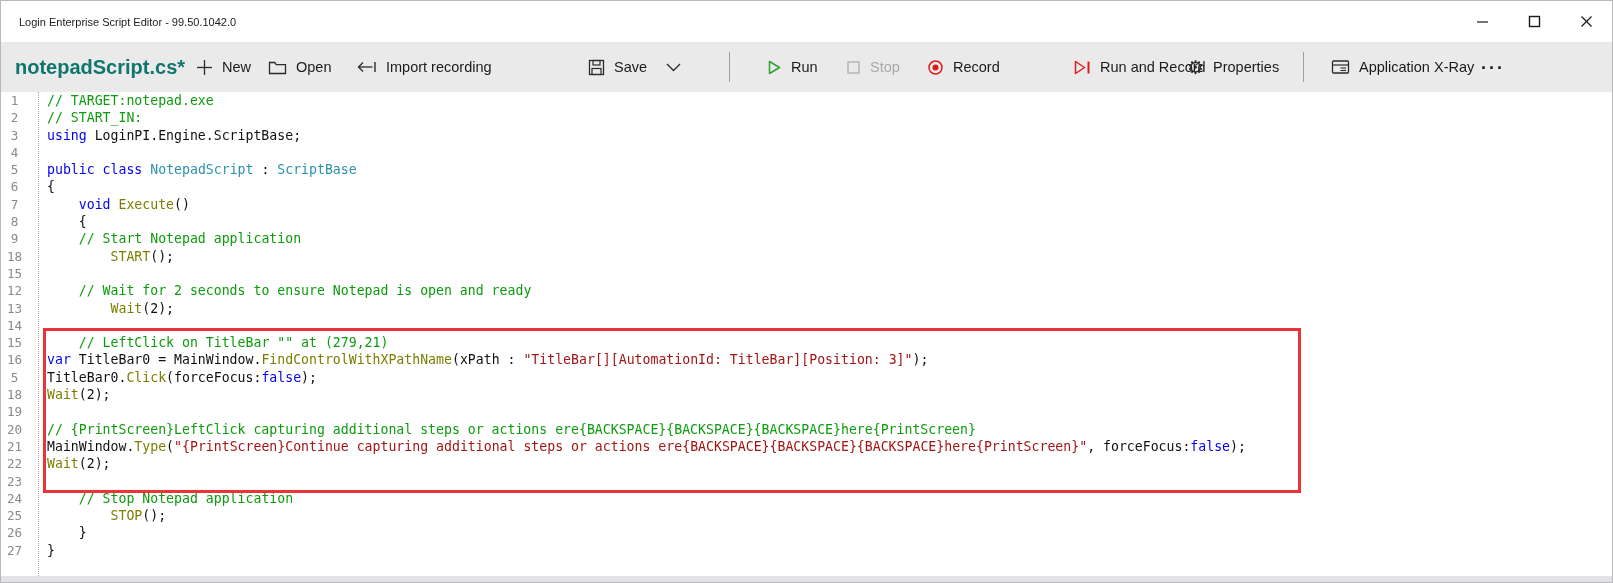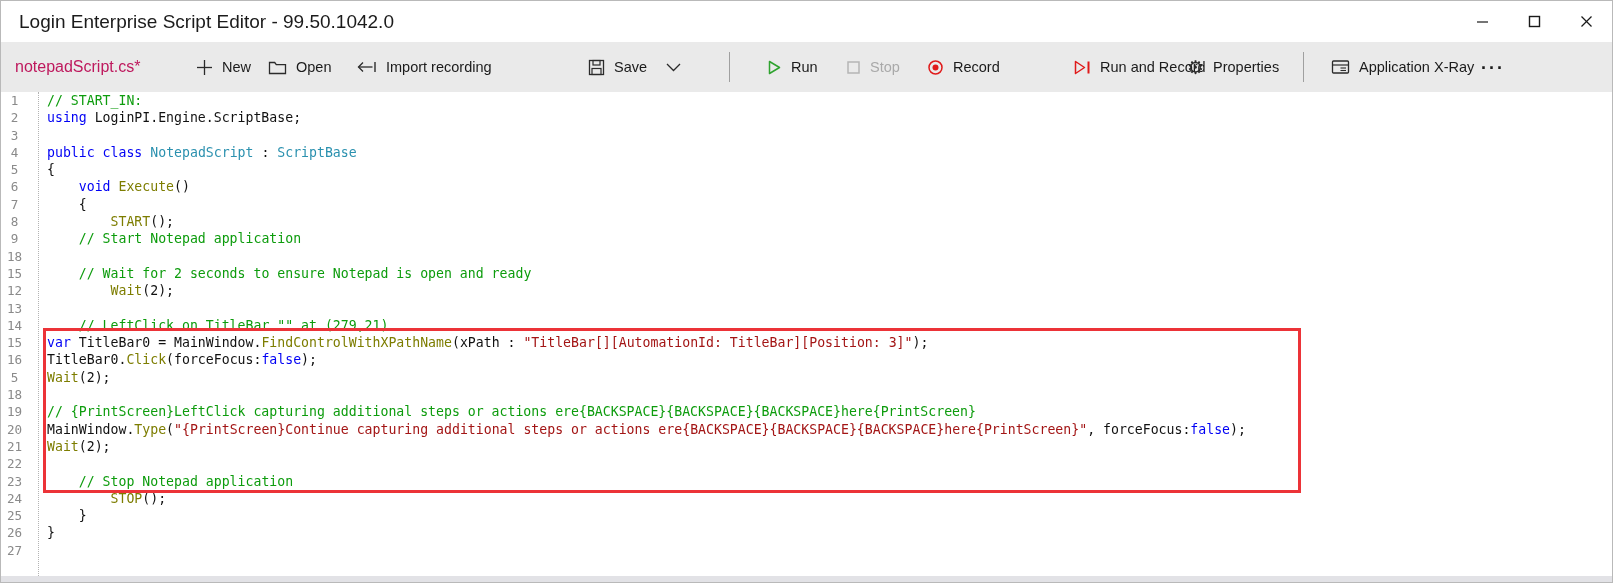--- a/index.html
+++ b/index.html
@@ -8,35 +8,35 @@
     width:1613px; height:583px;
     border:1px solid #b9b9b9;
     background:#ffffff;
     font-family:"Liberation Sans", sans-serif;
     position:relative; overflow:hidden;
   }
   
   .titlebar { height:41px; background:#ffffff; position:relative; }
   .titlebar .title {
     position:absolute; left:18px; top:50%; transform:translateY(-50%);
-    font-size:19px; color:#1b1b1b;
+    font-size:11px; color:#1b1b1b;
   }
   .win-controls { position:absolute; right:0; top:0; height:100%; display:flex; }
   .win-btn { width:52px; height:100%; display:flex; align-items:center; justify-content:center; }
   .win-btn svg { display:block; }
   
   .toolbar { height:50px; background:#eaeaea; position:relative; }
   .tb-item {
     position:absolute; top:0; bottom:0;
     display:flex; align-items:center; gap:9px;
     font-size:14.5px; color:#1b1b1b; white-space:nowrap;
   }
   .tb-item.disabled { color:#a9a9a9; }
   .tb-item svg { display:block; }
-  .tab-label { font-size:16px; color:#be185d; }
+  .tab-label { font-size:20px; color:#0f766e;font-weight:bold; }
   .tb-divider { position:absolute; top:10px; width:1px; height:30px; background:#a0a0a0; }
   .gear-glyph { font-family:"DejaVu Sans", sans-serif; font-size:19px; line-height:19px; color:#2b2b2b; }
   .more-dots { font-size:18px; font-weight:bold; letter-spacing:3px; color:#1b1b1b; position:relative; top:-4px; }
   
   .editor {
     position:relative; height:484px; background:#ffffff;
     display:flex;
     font-family:"DejaVu Sans Mono","Liberation Mono",monospace;
     overflow:hidden;
   }
@@ -238,29 +238,30 @@
         <div class="ln">20</div>
         <div class="ln">21</div>
         <div class="ln">22</div>
         <div class="ln">23</div>
         <div class="ln">24</div>
         <div class="ln">25</div>
         <div class="ln">26</div>
         <div class="ln">27</div>
       </div>
     <div class="code">
+        <div class="cl"><span class="tok-c">// TARGET:notepad.exe</span></div>
         <div class="cl"><span class="tok-c">// START_IN:</span></div>
         <div class="cl"><span class="tok-k">using</span><span class="tok-p"> LoginPI.Engine.ScriptBase;</span></div>
         <div class="cl"></div>
         <div class="cl"><span class="tok-k">public</span><span class="tok-p"> </span><span class="tok-k">class</span><span class="tok-p"> </span><span class="tok-t">NotepadScript</span><span class="tok-p"> : </span><span class="tok-t">ScriptBase</span></div>
         <div class="cl"><span class="tok-p">{</span></div>
         <div class="cl"><span class="tok-p">    </span><span class="tok-k">void</span><span class="tok-p"> </span><span class="tok-m">Execute</span><span class="tok-p">()</span></div>
         <div class="cl"><span class="tok-p">    {</span></div>
+        <div class="cl"><span class="tok-p">    </span><span class="tok-c">// Start Notepad application</span></div>
         <div class="cl"><span class="tok-p">        </span><span class="tok-m">START</span><span class="tok-p">();</span></div>
-        <div class="cl"><span class="tok-p">    </span><span class="tok-c">// Start Notepad application</span></div>
         <div class="cl"></div>
         <div class="cl"><span class="tok-p">    </span><span class="tok-c">// Wait for 2 seconds to ensure Notepad is open and ready</span></div>
         <div class="cl"><span class="tok-p">        </span><span class="tok-m">Wait</span><span class="tok-p">(2);</span></div>
         <div class="cl"></div>
         <div class="cl"><span class="tok-p">    </span><span class="tok-c">// LeftClick on TitleBar "" at (279,21)</span></div>
         <div class="cl"><span class="tok-k">var</span><span class="tok-p"> TitleBar0 = MainWindow.</span><span class="tok-m">FindControlWithXPathName</span><span class="tok-p">(xPath : </span><span class="tok-s">"TitleBar[][AutomationId: TitleBar][Position: 3]"</span><span class="tok-p">);</span></div>
         <div class="cl"><span class="tok-p">TitleBar0.</span><span class="tok-m">Click</span><span class="tok-p">(forceFocus:</span><span class="tok-k">false</span><span class="tok-p">);</span></div>
         <div class="cl"><span class="tok-m">Wait</span><span class="tok-p">(2);</span></div>
         <div class="cl"></div>
         <div class="cl"><span class="tok-c">// {PrintScreen}LeftClick capturing additional steps or actions ere{BACKSPACE}{BACKSPACE}{BACKSPACE}here{PrintScreen}</span></div>

